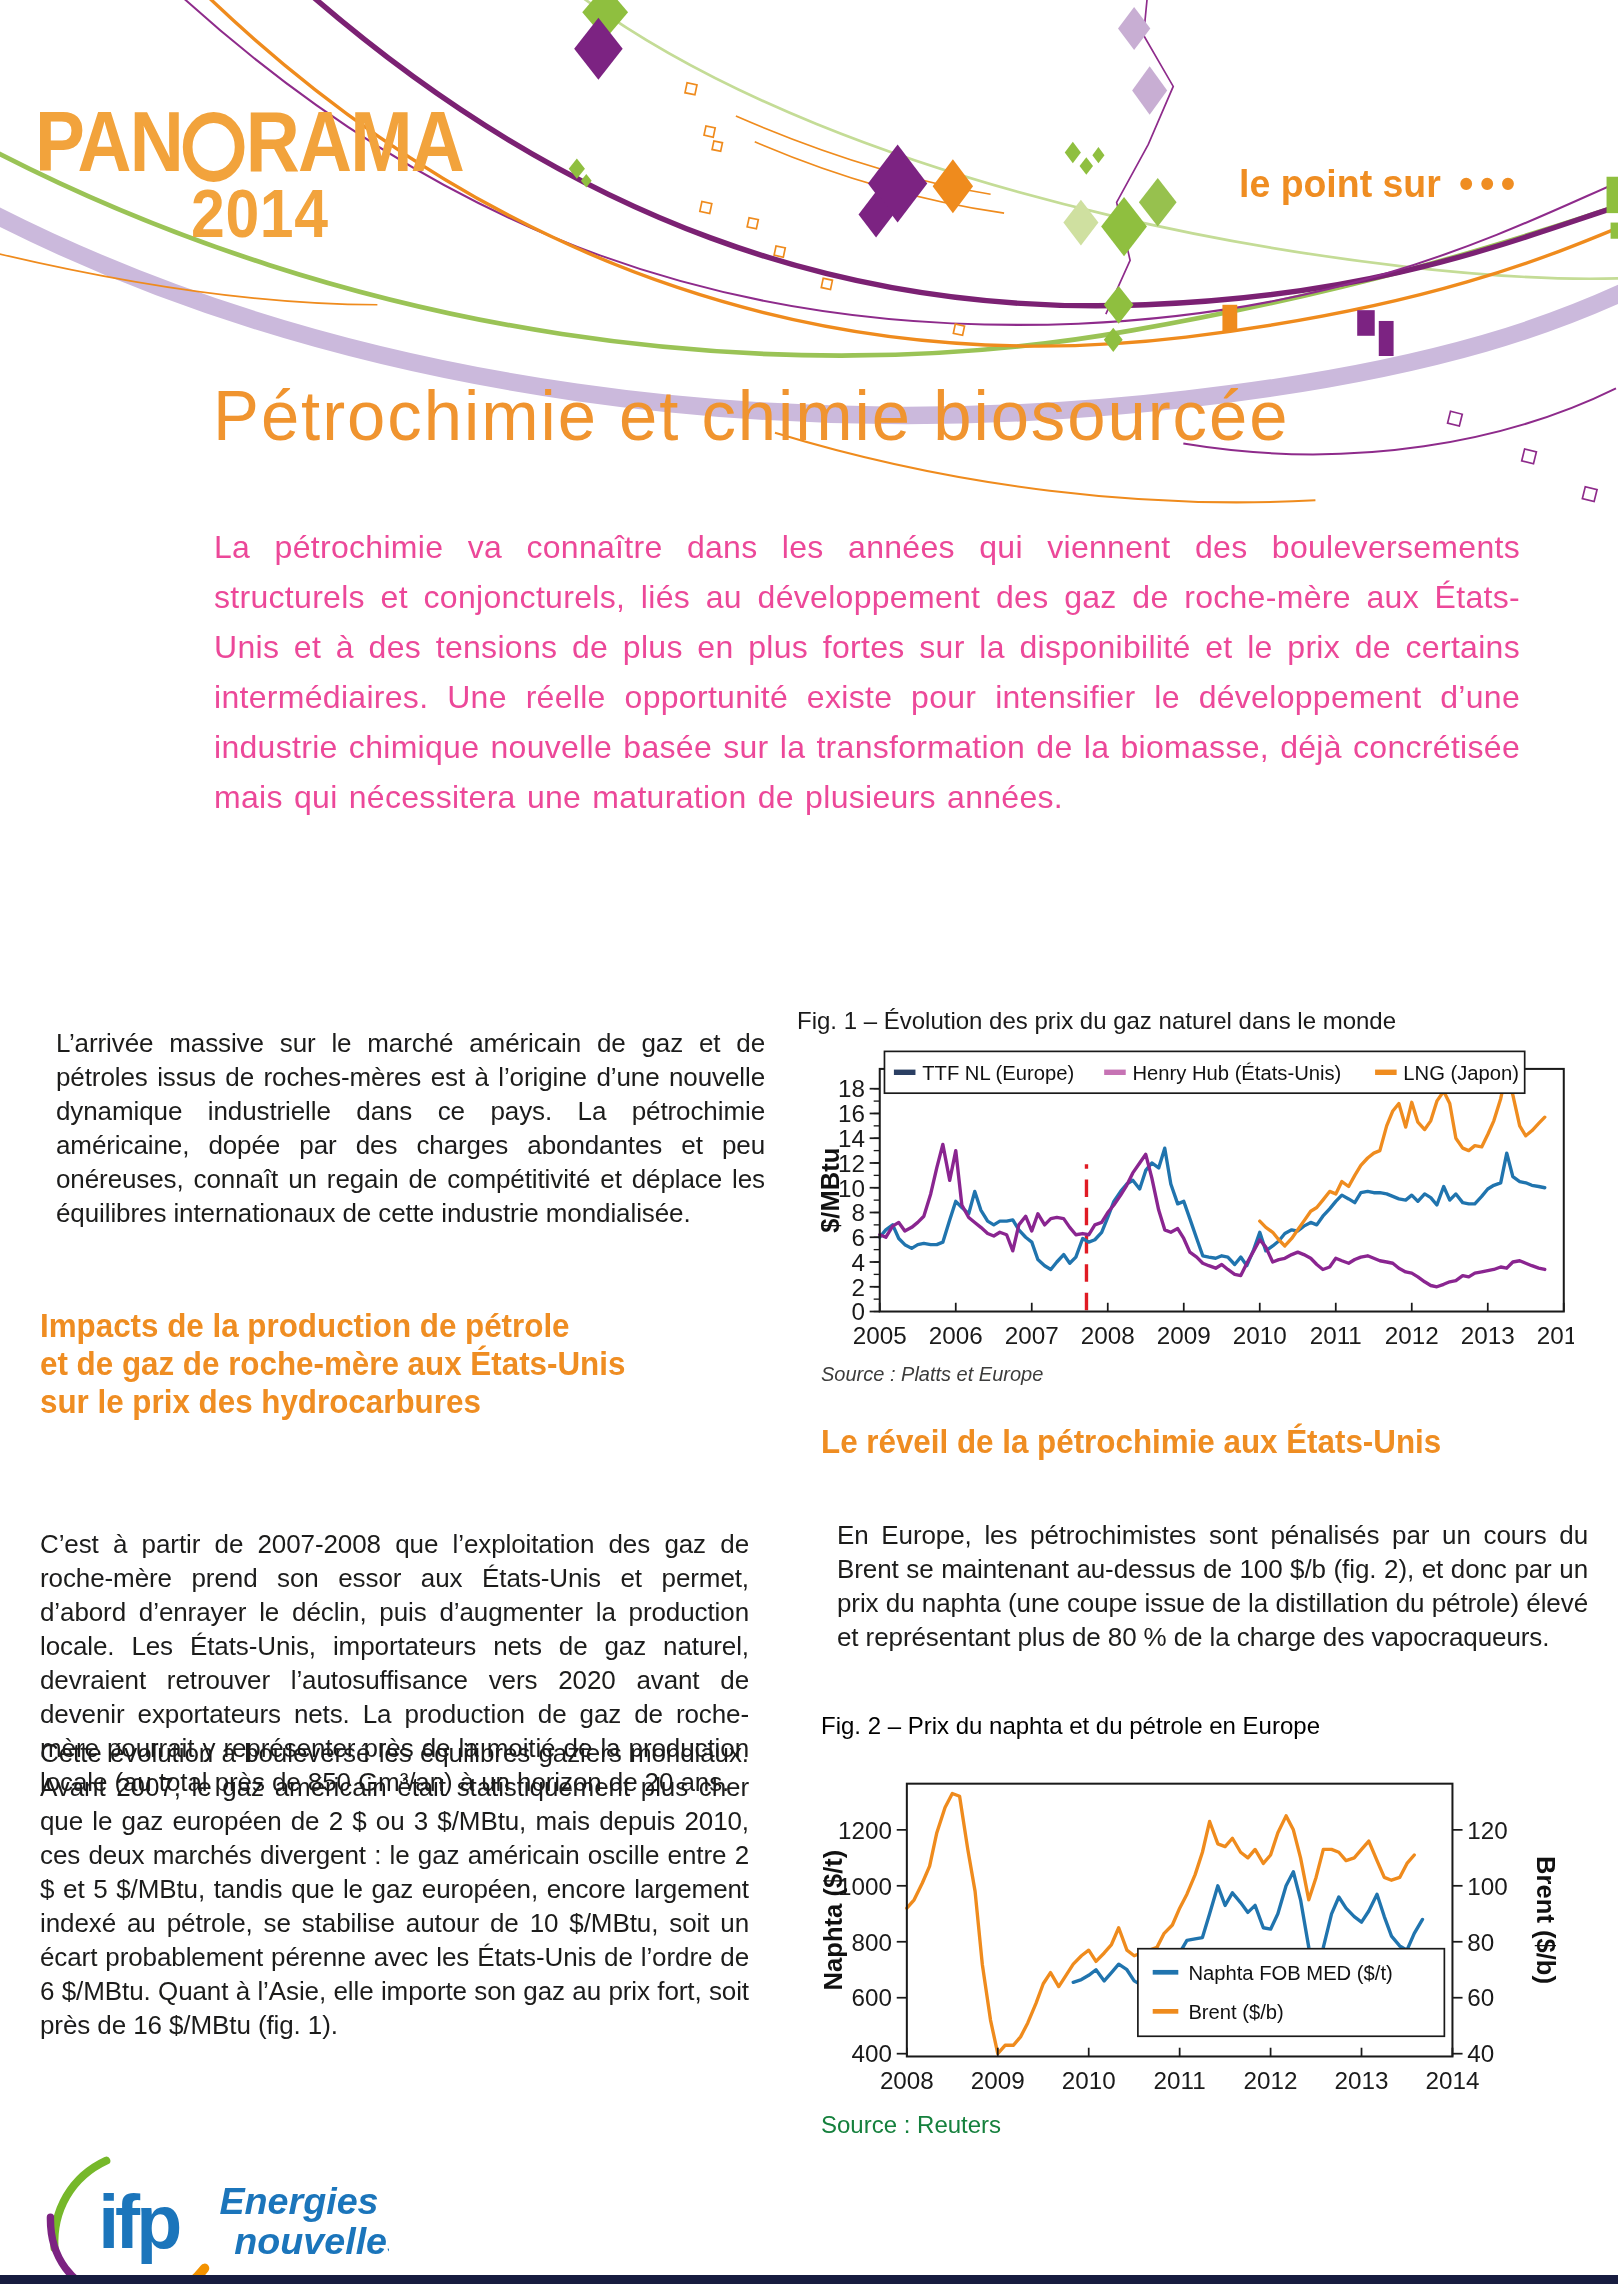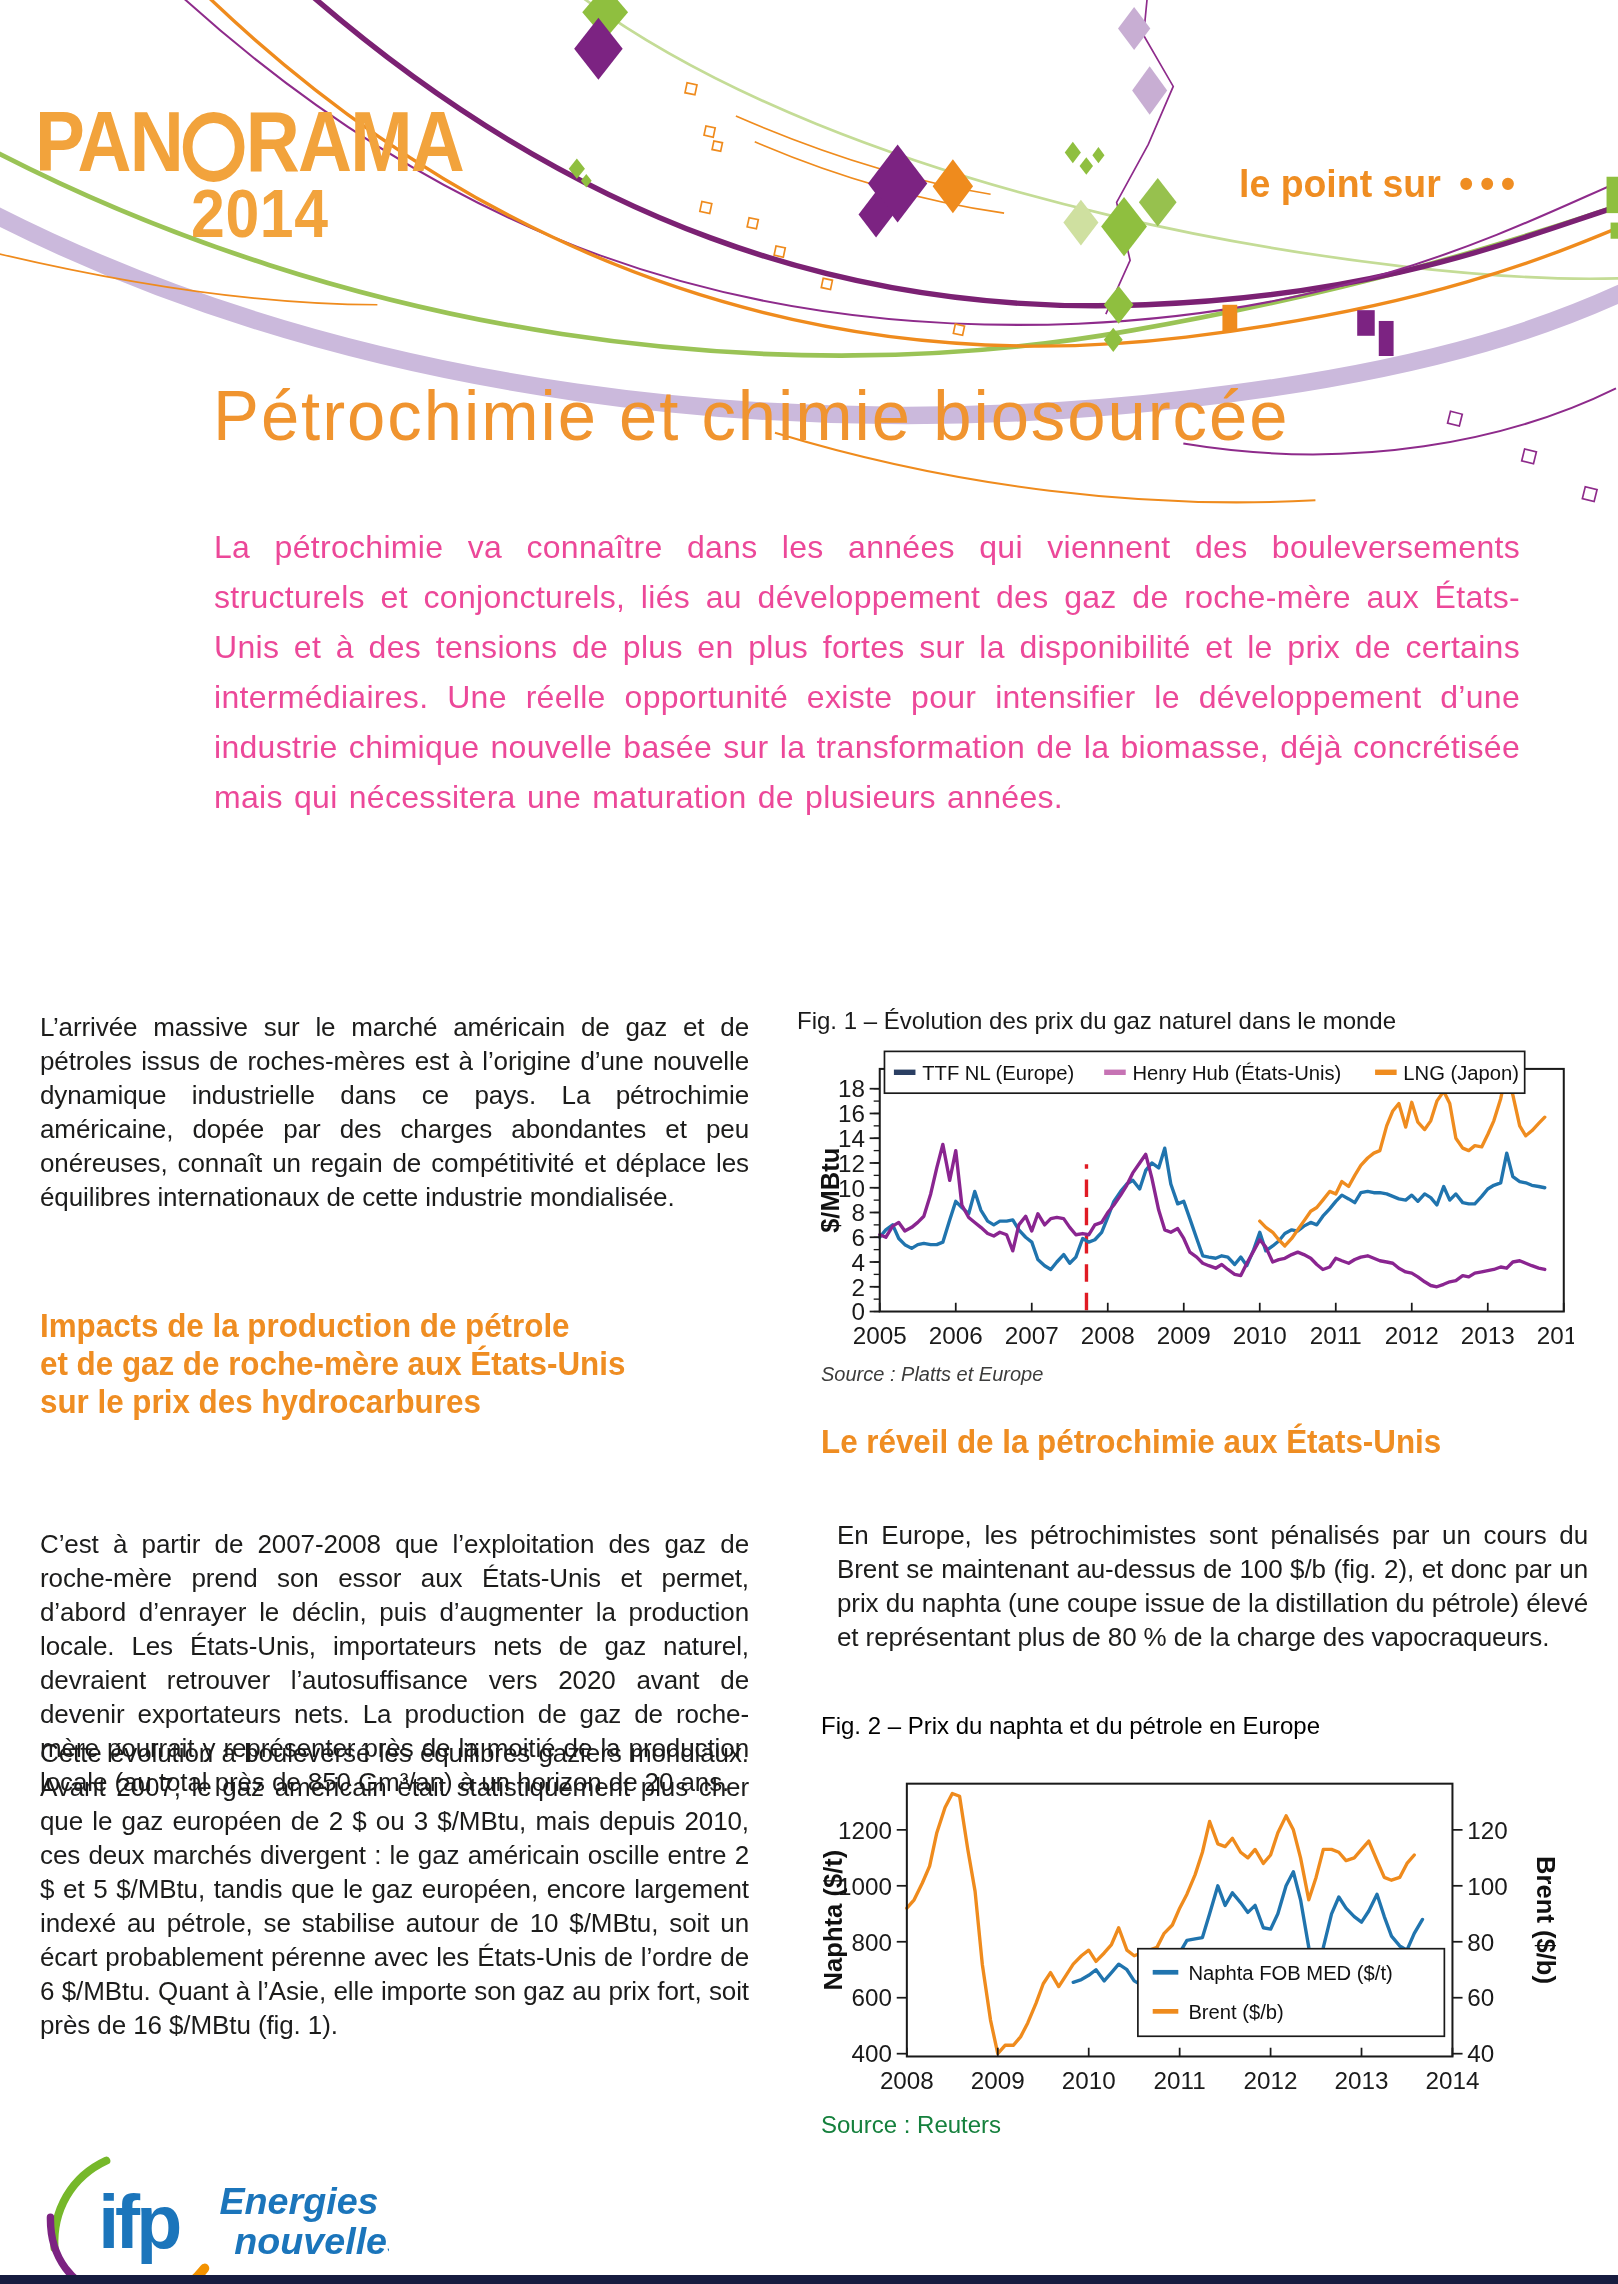--- a/index.html
+++ b/index.html
@@ -102,21 +102,21 @@
   </g>
 </svg>
 
 <div class="abs" id="logo-main"><span>PAN</span><span class="globe"></span><span>RAMA</span></div>
 <div class="abs" id="logo-year">2014</div>
 <div class="abs" id="tagline"><span>le point sur</span><span class="dots">•••</span></div>
 
 <h1 class="abs" id="page-title" style="margin:0;">Pétrochimie et chimie biosourcée</h1>
 <p class="abs" id="intro" style="margin:0;">La pétrochimie va connaître dans les années qui viennent des bouleversements structurels et conjoncturels, liés au développement des gaz de roche-mère aux États-Unis et à des tensions de plus en plus fortes sur la disponibilité et le prix de certains intermédiaires. Une réelle opportunité existe pour intensifier le développement d’une industrie chimique nouvelle basée sur la transformation de la biomasse, déjà concrétisée mais qui nécessitera une maturation de plusieurs années.</p>
 
-<p class="abs body-text" id="lc-para1" style="margin:0;">L’arrivée massive sur le marché américain de gaz et de pétroles issus de roches-mères est à l’origine d’une nouvelle dynamique industrielle dans ce pays. La pétrochimie américaine, dopée par des charges abondantes et peu onéreuses, connaît un regain de compétitivité et déplace les équilibres internationaux de cette industrie mondialisée.</p>
+<p class="abs body-text" id="lc-para1" style="margin:16px;">L’arrivée massive sur le marché américain de gaz et de pétroles issus de roches-mères est à l’origine d’une nouvelle dynamique industrielle dans ce pays. La pétrochimie américaine, dopée par des charges abondantes et peu onéreuses, connaît un regain de compétitivité et déplace les équilibres internationaux de cette industrie mondialisée.</p>
 <h2 class="abs" id="lc-heading" style="margin:0;">
   <span style="display:block;">Impacts de la production de pétrole</span>
   <span style="display:block;">et de gaz de roche-mère aux États-Unis</span>
   <span style="display:block;">sur le prix des hydrocarbures</span>
 </h2>
 <p class="abs body-text" id="lc-para2" style="margin:0;">C’est à partir de 2007-2008 que l’exploitation des gaz de roche-mère prend son essor aux États-Unis et permet, d’abord d’enrayer le déclin, puis d’augmenter la production locale. Les États-Unis, importateurs nets de gaz naturel, devraient retrouver l’autosuffisance vers 2020 avant de devenir exportateurs nets. La production de gaz de roche-mère pourrait y représenter près de la moitié de la production locale (au total près de 850 Gm³/an) à un horizon de 20 ans.</p>
 <p class="abs body-text" id="lc-para3" style="margin:0;">Cette évolution a bouleversé les équilibres gaziers mondiaux. Avant 2007, le gaz américain était statistiquement plus cher que le gaz européen de 2 $ ou 3 $/MBtu, mais depuis 2010, ces deux marchés divergent : le gaz américain oscille entre 2 $ et 5 $/MBtu, tandis que le gaz européen, encore largement indexé au pétrole, se stabilise autour de 10 $/MBtu, soit un écart probablement pérenne avec les États-Unis de l’ordre de 6 $/MBtu. Quant à l’Asie, elle importe son gaz au prix fort, soit près de 16 $/MBtu (fig. 1).</p>
 
 <div class="abs" id="rc-cap1">Fig. 1 – Évolution des prix du gaz naturel dans le monde</div>
 <svg class="abs" id="fig1-svg" width="753" height="310" viewBox="0 0 1117 460">

